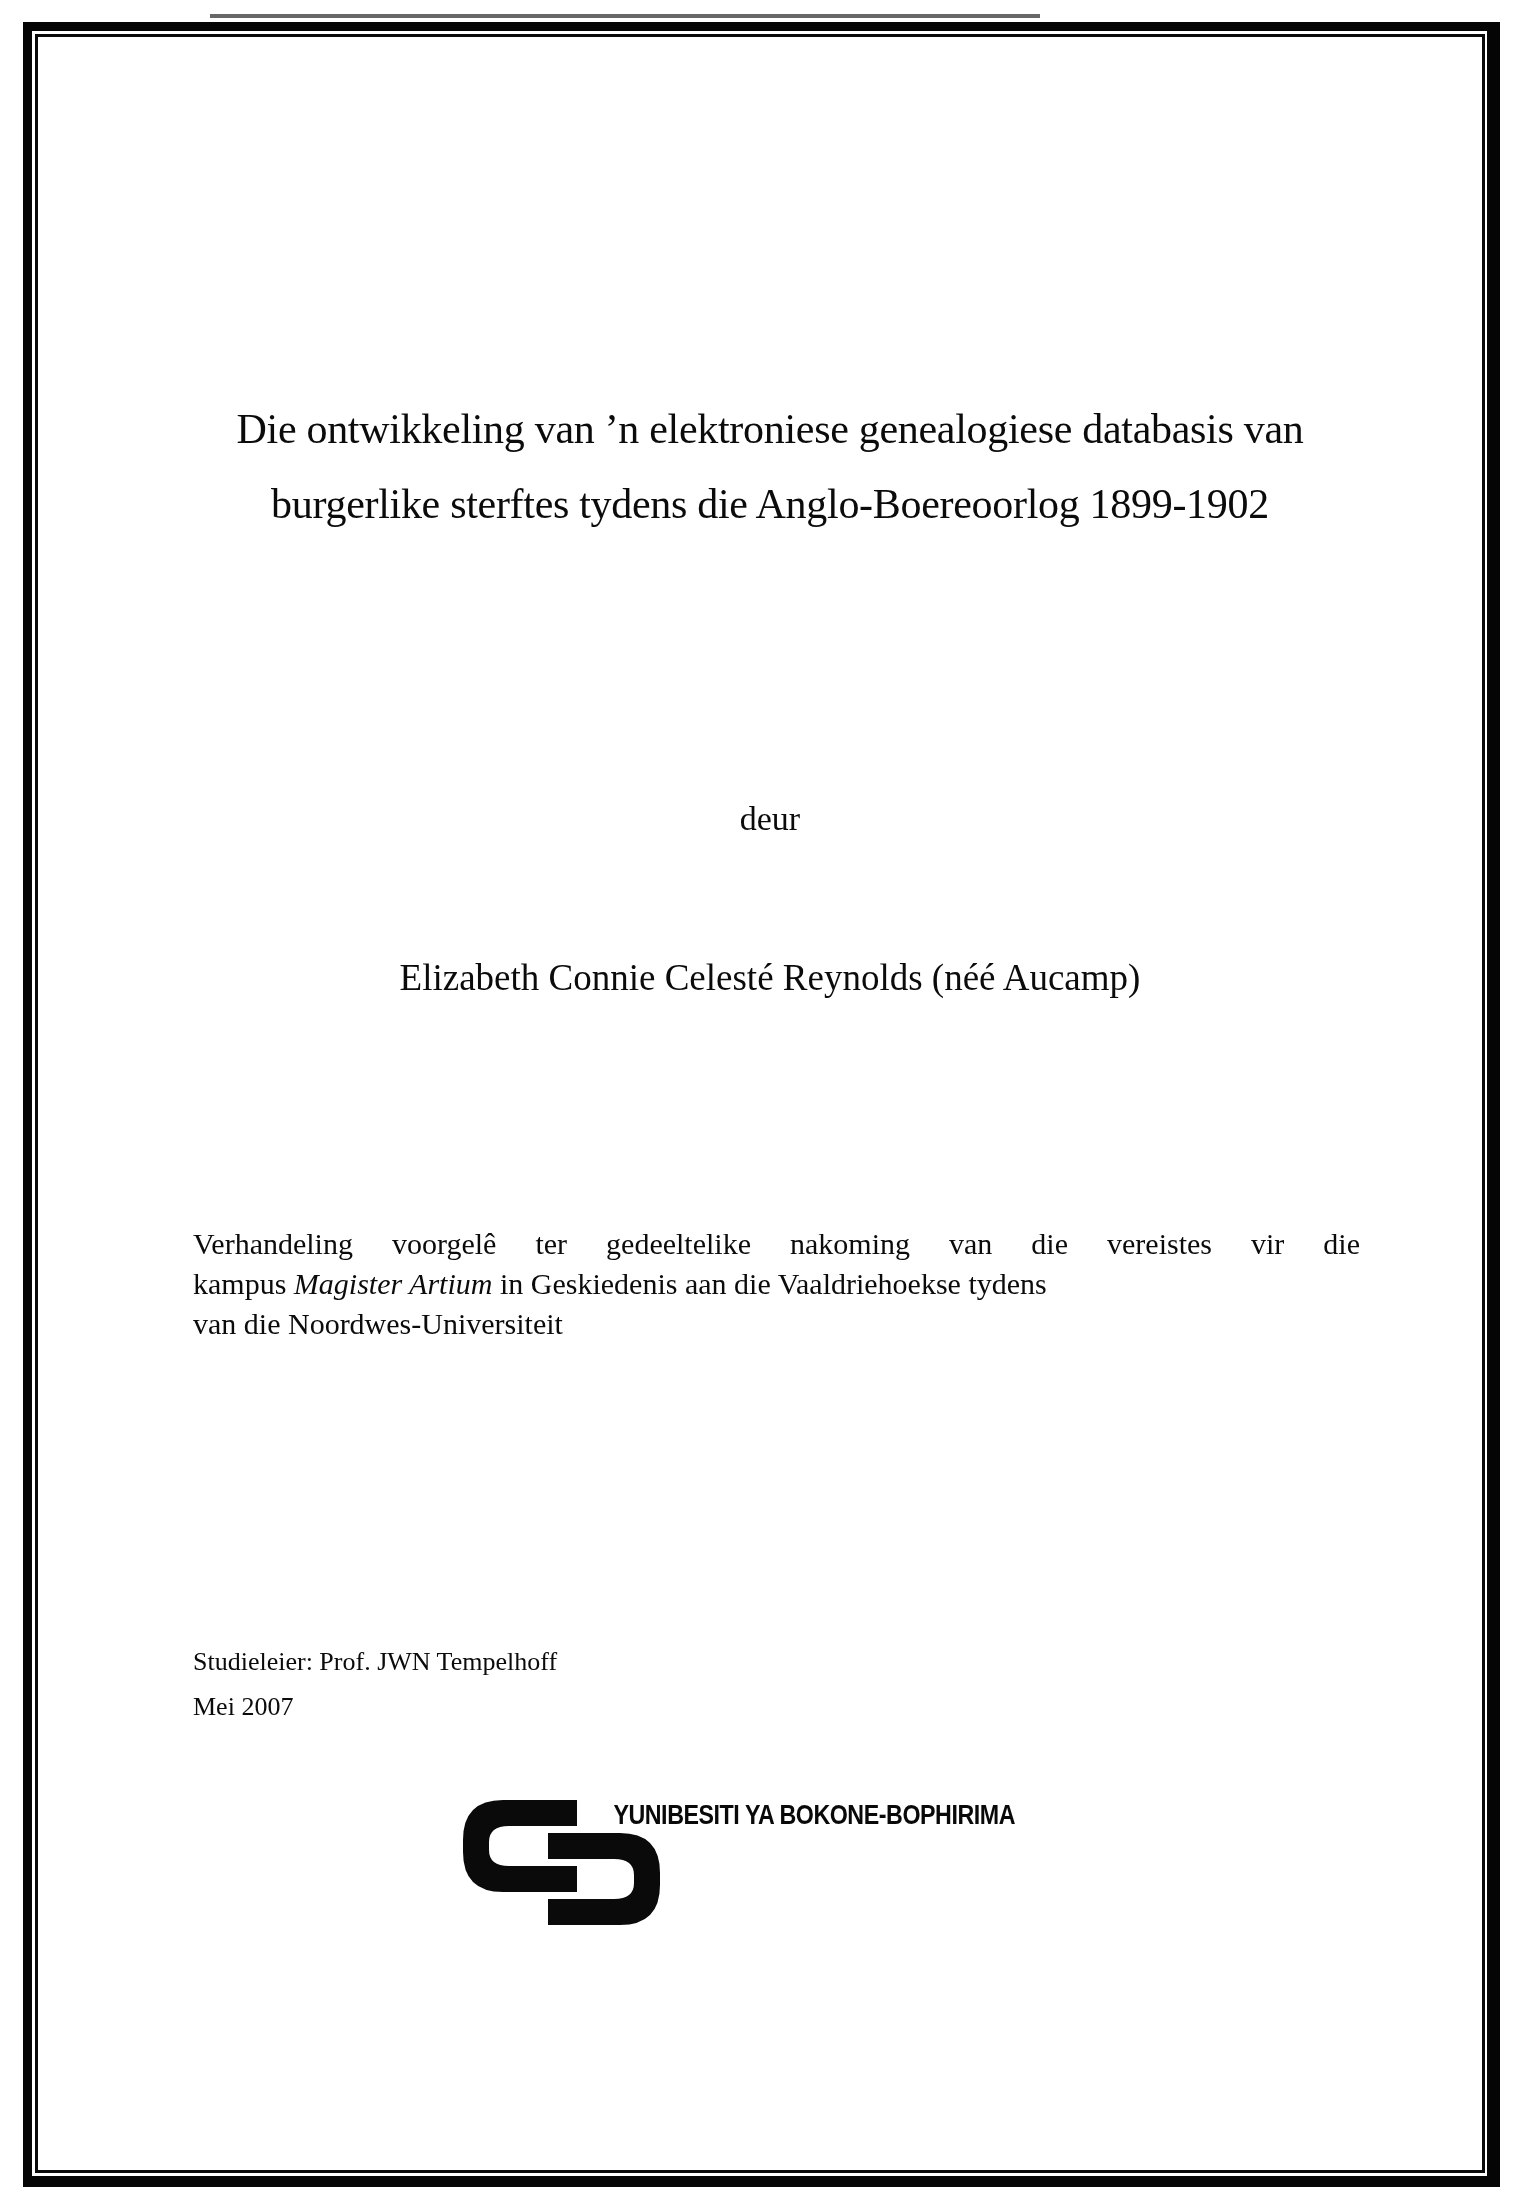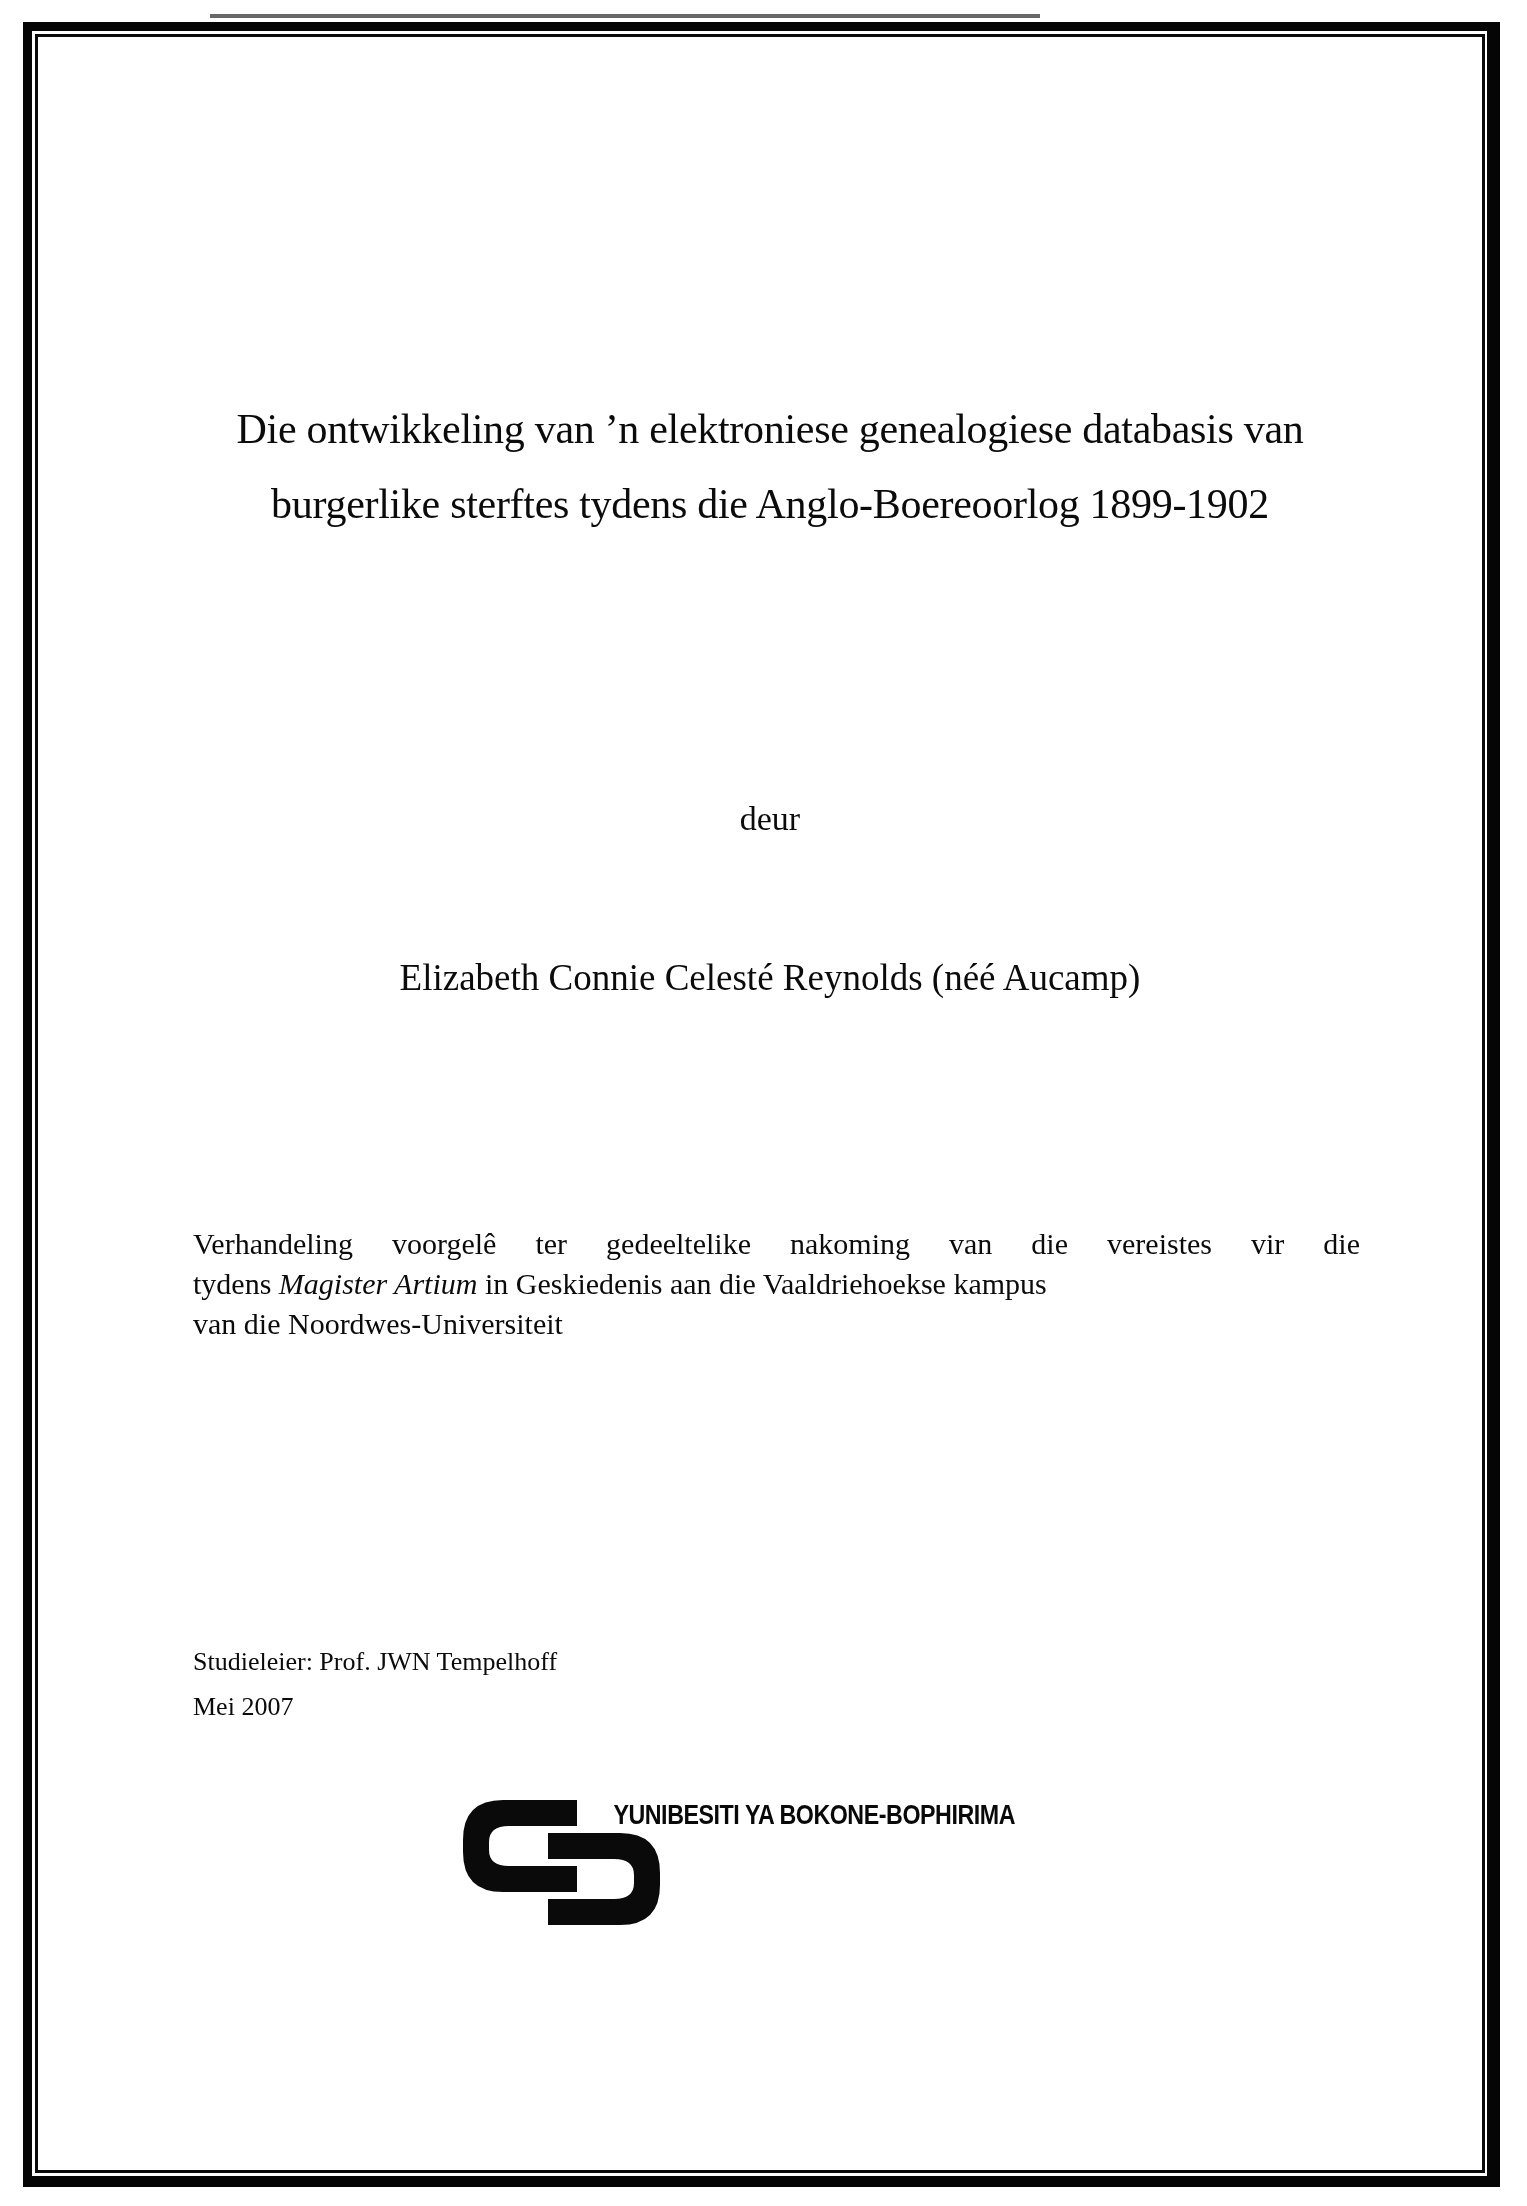--- a/index.html
+++ b/index.html
@@ -120,21 +120,21 @@
   <div>Die ontwikkeling van ’n elektroniese genealogiese databasis van</div>
   <div>burgerlike sterftes tydens die Anglo-Boereoorlog 1899-1902</div>
 </div>
 
 <div class="byline">deur</div>
 
 <div class="author-line">Elizabeth Connie Celesté Reynolds (néé Aucamp)</div>
 
 <div class="submission-block">
   <div class="justify-line">Verhandeling voorgelê ter gedeeltelike nakoming van die vereistes vir die</div>
-  <div><span>tydens </span><span class="italic">Magister Artium</span><span> in Geskiedenis aan die Vaaldriehoekse kampus</span></div>
+  <div><span>kampus </span><span class="italic">Magister Artium</span><span> in Geskiedenis aan die Vaaldriehoekse tydens</span></div>
   <div>van die Noordwes-Universiteit</div>
 </div>
 
 <div class="supervisor-block">
   <div>Studieleier: Prof. JWN Tempelhoff</div>
   <div>Mei 2007</div>
 </div>
 
 <div class="logo-mark">
   <svg viewBox="0 0 197 126" xmlns="http://www.w3.org/2000/svg" aria-hidden="true">

